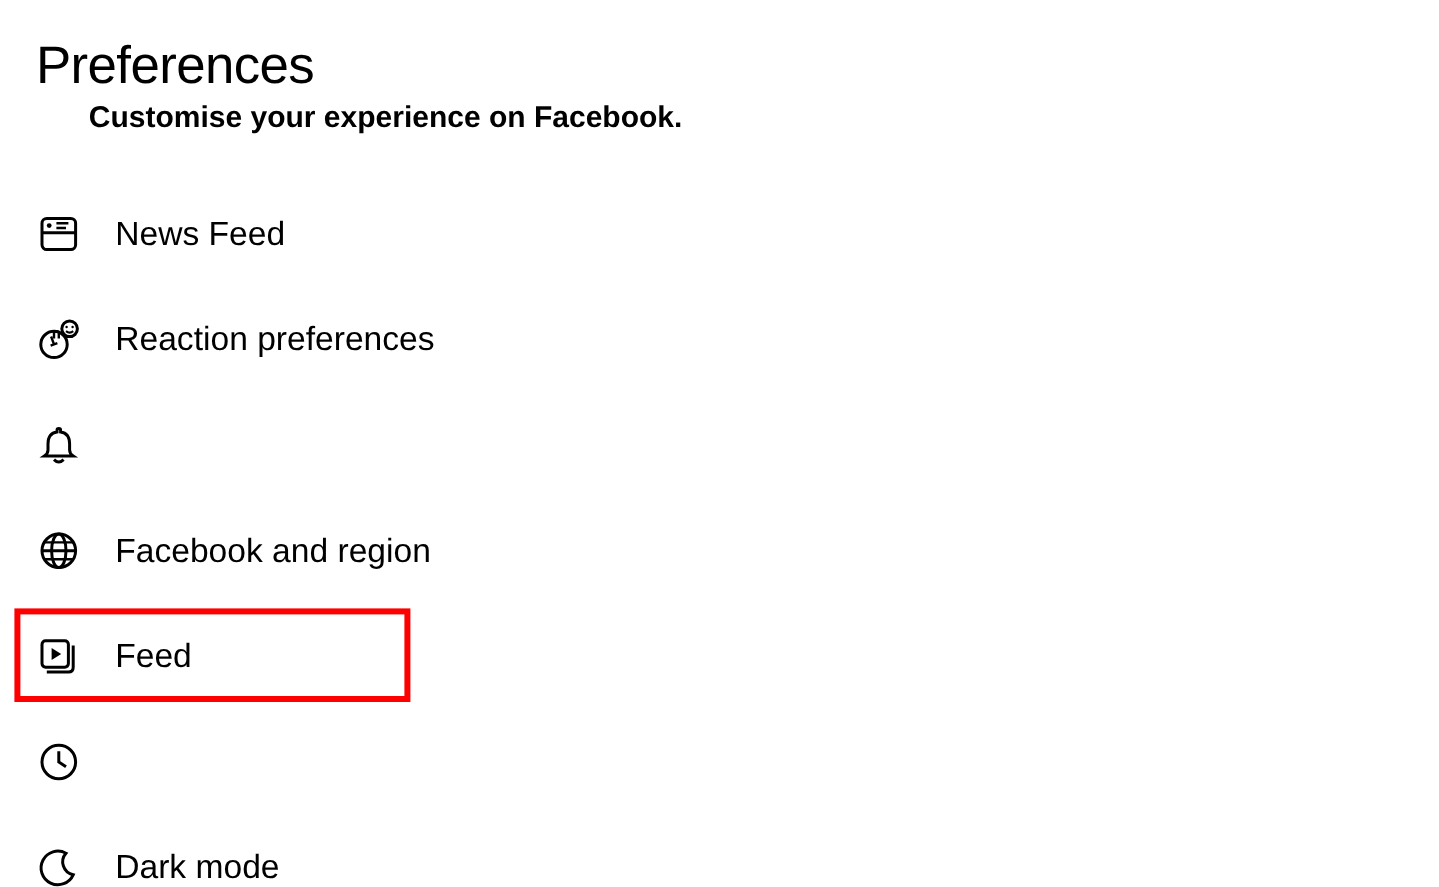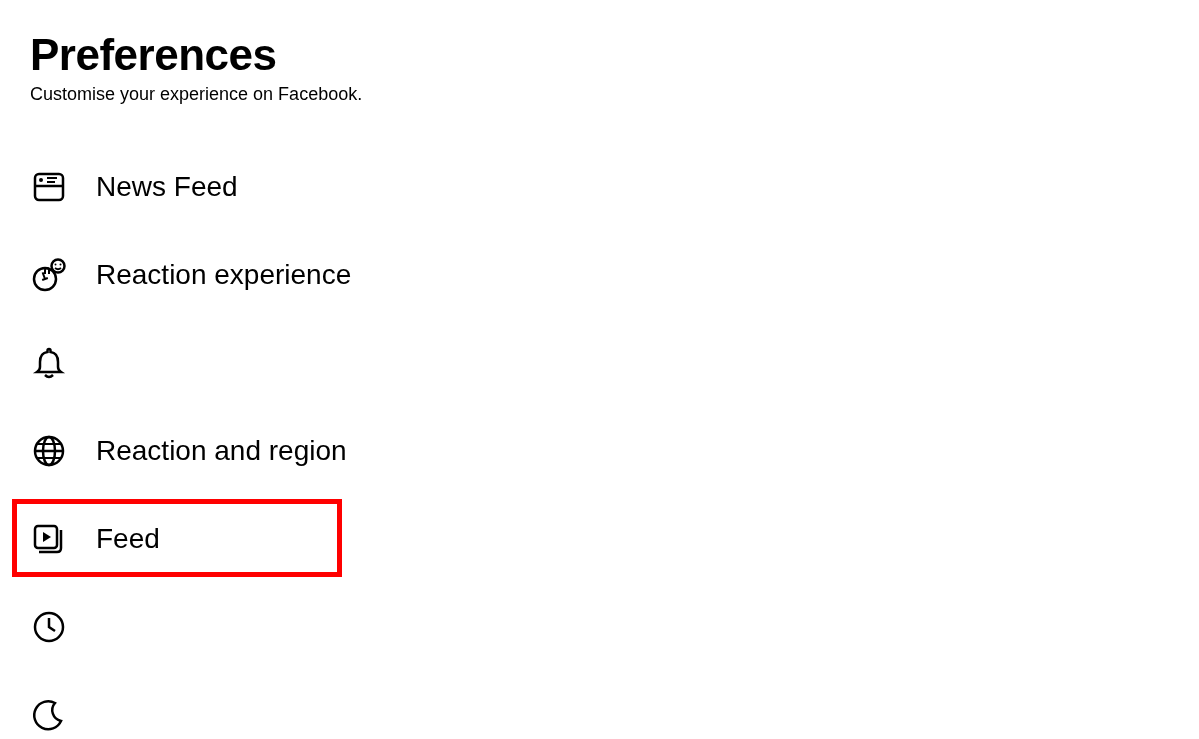--- a/index.html
+++ b/index.html
@@ -9,28 +9,29 @@
     }
     body {
       font-family: -apple-system, BlinkMacSystemFont, "Segoe UI", Helvetica, Arial, sans-serif;
       background: #ffffff;
       color: #000000;
       padding: 30px;
       width: 1199px;
     }
     .page-title {
       font-size: 44px;
-      font-weight: 700;
+      font-weight: 400;
       letter-spacing: -0.5px;
       margin-bottom: 4px;
     }
     .page-subtitle {
-      font-size: 18px;
-      font-weight: 400;
+      font-size: 25px;
+      font-weight: 700;
       margin-bottom: 38px;
+      margin-left: 44px;
     }
     .menu {
       display: flex;
       flex-direction: column;
     }
     .menu-item {
       display: flex;
       align-items: center;
       gap: 28px;
       height: 88px;
@@ -94,42 +95,42 @@
       <svg viewBox="0 0 36 36">
         <circle cx="14" cy="22" r="11"></circle>
         <path d="M14 15 v7 M11 22 h6" stroke-width="2" transform="rotate(-20 14 22)"></path>
         <path d="M14 17 L14 13 Q14 11 16 11 Q18 11 18 13 L18 17" stroke-width="2"></path>
         <circle cx="27" cy="9" r="6.5"></circle>
         <circle cx="24.5" cy="7.5" r="1" fill="#000" stroke="none"></circle>
         <circle cx="29.5" cy="7.5" r="1" fill="#000" stroke="none"></circle>
         <path d="M24 11 Q27 13.5 30 11" stroke-width="1.8" fill="none"></path>
       </svg>
     </span>
-    <span class="menu-label">Reaction experience</span>
+    <span class="menu-label">Reaction preferences</span>
   </div>
 
   <div class="menu-item">
     <span class="icon-slot">
       <svg viewBox="0 0 36 36">
         <path d="M18 4 Q19.5 4 19.5 5.5 L19.5 7 Q27 8 27 17 L27 22 Q27 25 30 27 L6 27 Q9 25 9 22 L9 17 Q9 8 16.5 7 L16.5 5.5 Q16.5 4 18 4 Z"></path>
         <path d="M14 30 Q18 34 22 30"></path>
       </svg>
     </span>
   </div>
 
   <div class="menu-item">
     <span class="icon-slot">
       <svg viewBox="0 0 36 36">
         <circle cx="18" cy="18" r="14"></circle>
         <ellipse cx="18" cy="18" rx="6" ry="14"></ellipse>
         <line x1="4" y1="18" x2="32" y2="18"></line>
         <path d="M6 11 L30 11 M6 25 L30 25" stroke-width="2"></path>
       </svg>
     </span>
-    <span class="menu-label">Reaction and region</span>
+    <span class="menu-label">Facebook and region</span>
   </div>
 
   <div class="menu-item">
     <div class="highlight-box"></div>
     <span class="icon-slot">
       <svg viewBox="0 0 36 36">
         <rect x="4" y="5" width="22" height="22" rx="3"></rect>
         <path d="M12 11 L12 21 L20 16 Z" fill="#000" stroke="none"></path>
         <path d="M30 9 L30 27 Q30 31 26 31 L8 31"></path>
       </svg>
@@ -145,15 +146,16 @@
       </svg>
     </span>
   </div>
 
   <div class="menu-item">
     <span class="icon-slot">
       <svg viewBox="0 0 36 36">
         <path d="M24 6 A14 14 0 1 0 30 24 A11 11 0 0 1 24 6 Z"></path>
       </svg>
     </span>
+    <span class="menu-label">Dark mode</span>
   </div>
 
 </div>
 
 </body></html>

